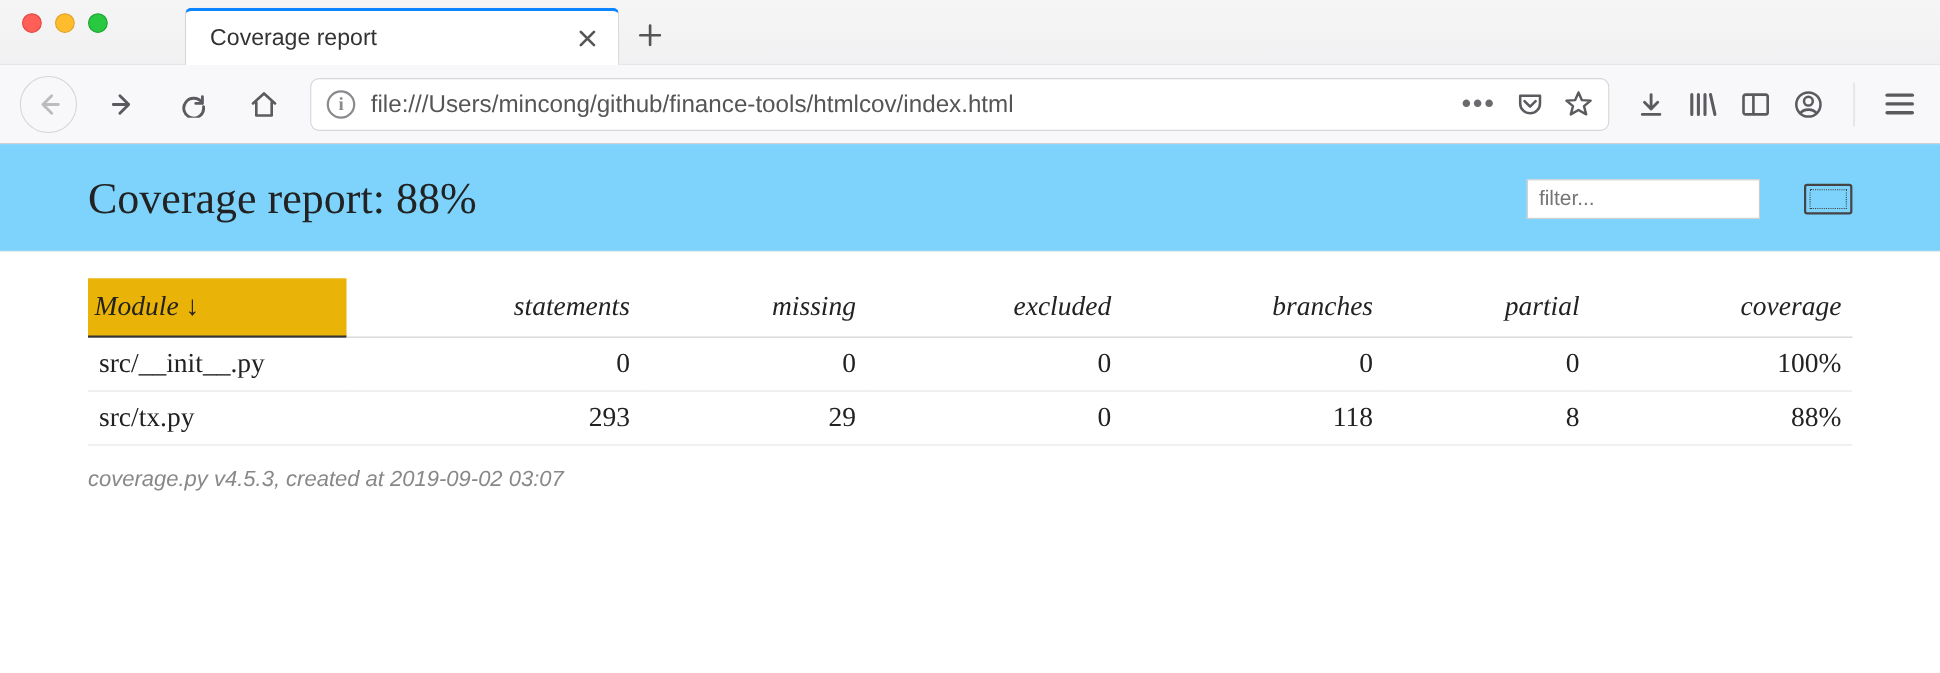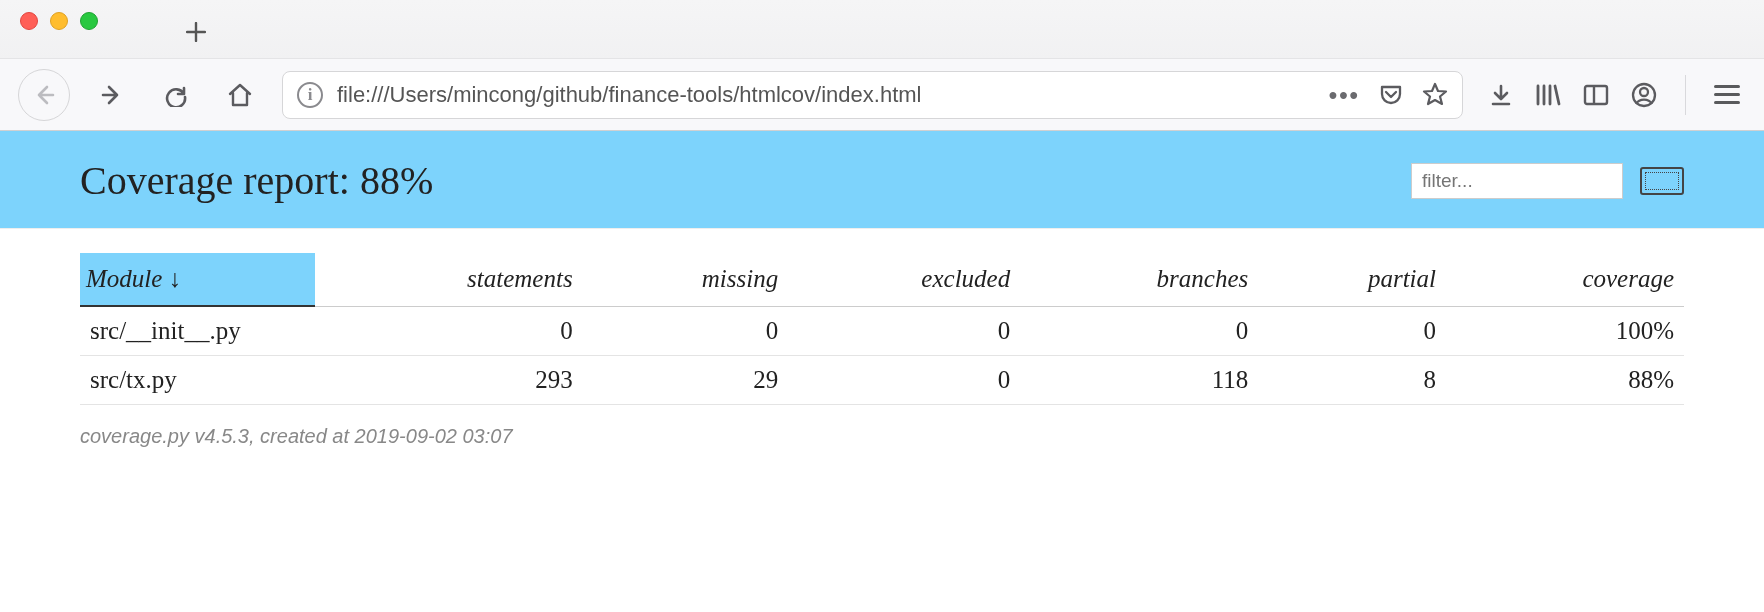--- a/index.html
+++ b/index.html
@@ -81,41 +81,41 @@
     font-family: Georgia, "Times New Roman", serif;
     color:#222;
   }
   .page-header {
     background:#7dd3fc;
     border-bottom:1px solid #eee;
     padding:26px 80px 24px;
     display:flex; align-items:center; justify-content:space-between;
   }
   .page-title { font-size:40px; font-weight:400; }
-  .page-header-right{display:flex;align-items:center;gap:17px;}
+  .page-header-right{display:flex;align-items:center;gap:40px;}
   .filter{
     width:212px; height:36px;
     border:1px solid #ccc;
     font-family:Arial,sans-serif; font-size:19px;
     padding:0 10px; color:#888;
   }
   .kbd-icon{
     width:44px;height:28px;border:2px solid #444;border-radius:3px;position:relative;
   }
   .kbd-icon::before{content:"";position:absolute;inset:3px;border:1px dotted #444;}
 
   .content{ padding:24px 80px 0;}
   table{ width:100%; border-collapse:collapse; font-size:25px;}
   thead th{
     font-style:italic; font-weight:400; text-align:right;
     padding:12px 10px; border-bottom:1px solid #ccc;
   }
   thead th.module-col{
     text-align:left; font-style:italic;
-    background:#7dd3fc; border-bottom:2px solid #333;
+    background:#eab308; border-bottom:2px solid #333;
     padding-left:6px;
     width:235px;
   }
   tbody td{ text-align:right; padding:10px 10px; border-bottom:1px solid #e4e4e4;}
   tbody td:first-child{ text-align:left; }
   tbody tr.total td{ font-weight:700; border-top:1px solid #bbb; border-bottom:none;}
   .footer{
     padding:20px 0 0; font-style:italic; color:#888; font-size:20px;
     font-family:Arial,sans-serif;
   }
@@ -125,20 +125,28 @@
 <body>
 
 <div class="chrome">
   <div class="tab-strip">
     <div class="traffic-lights">
       <div class="tl red"></div>
       <div class="tl yellow"></div>
       <div class="tl green"></div>
     </div>
     <div class="tabs">
+      <div class="tab">
+        <span>Coverage report</span>
+        <span class="close">
+          <svg width="16" height="16" viewBox="0 0 16 16">
+              <path d="M2 2 L14 14 M14 2 L2 14" stroke="#555" stroke-width="2.4" stroke-linecap="round"></path>
+            </svg>
+        </span>
+      </div>
       <div class="newtab">
         <svg width="20" height="20" viewBox="0 0 20 20">
             <path d="M10 1 V19 M1 10 H19" stroke="#555" stroke-width="2.4" stroke-linecap="round"></path>
           </svg>
       </div>
     </div>
   </div>
 
   <div class="toolbar">
     <div class="nav-back-wrap">

